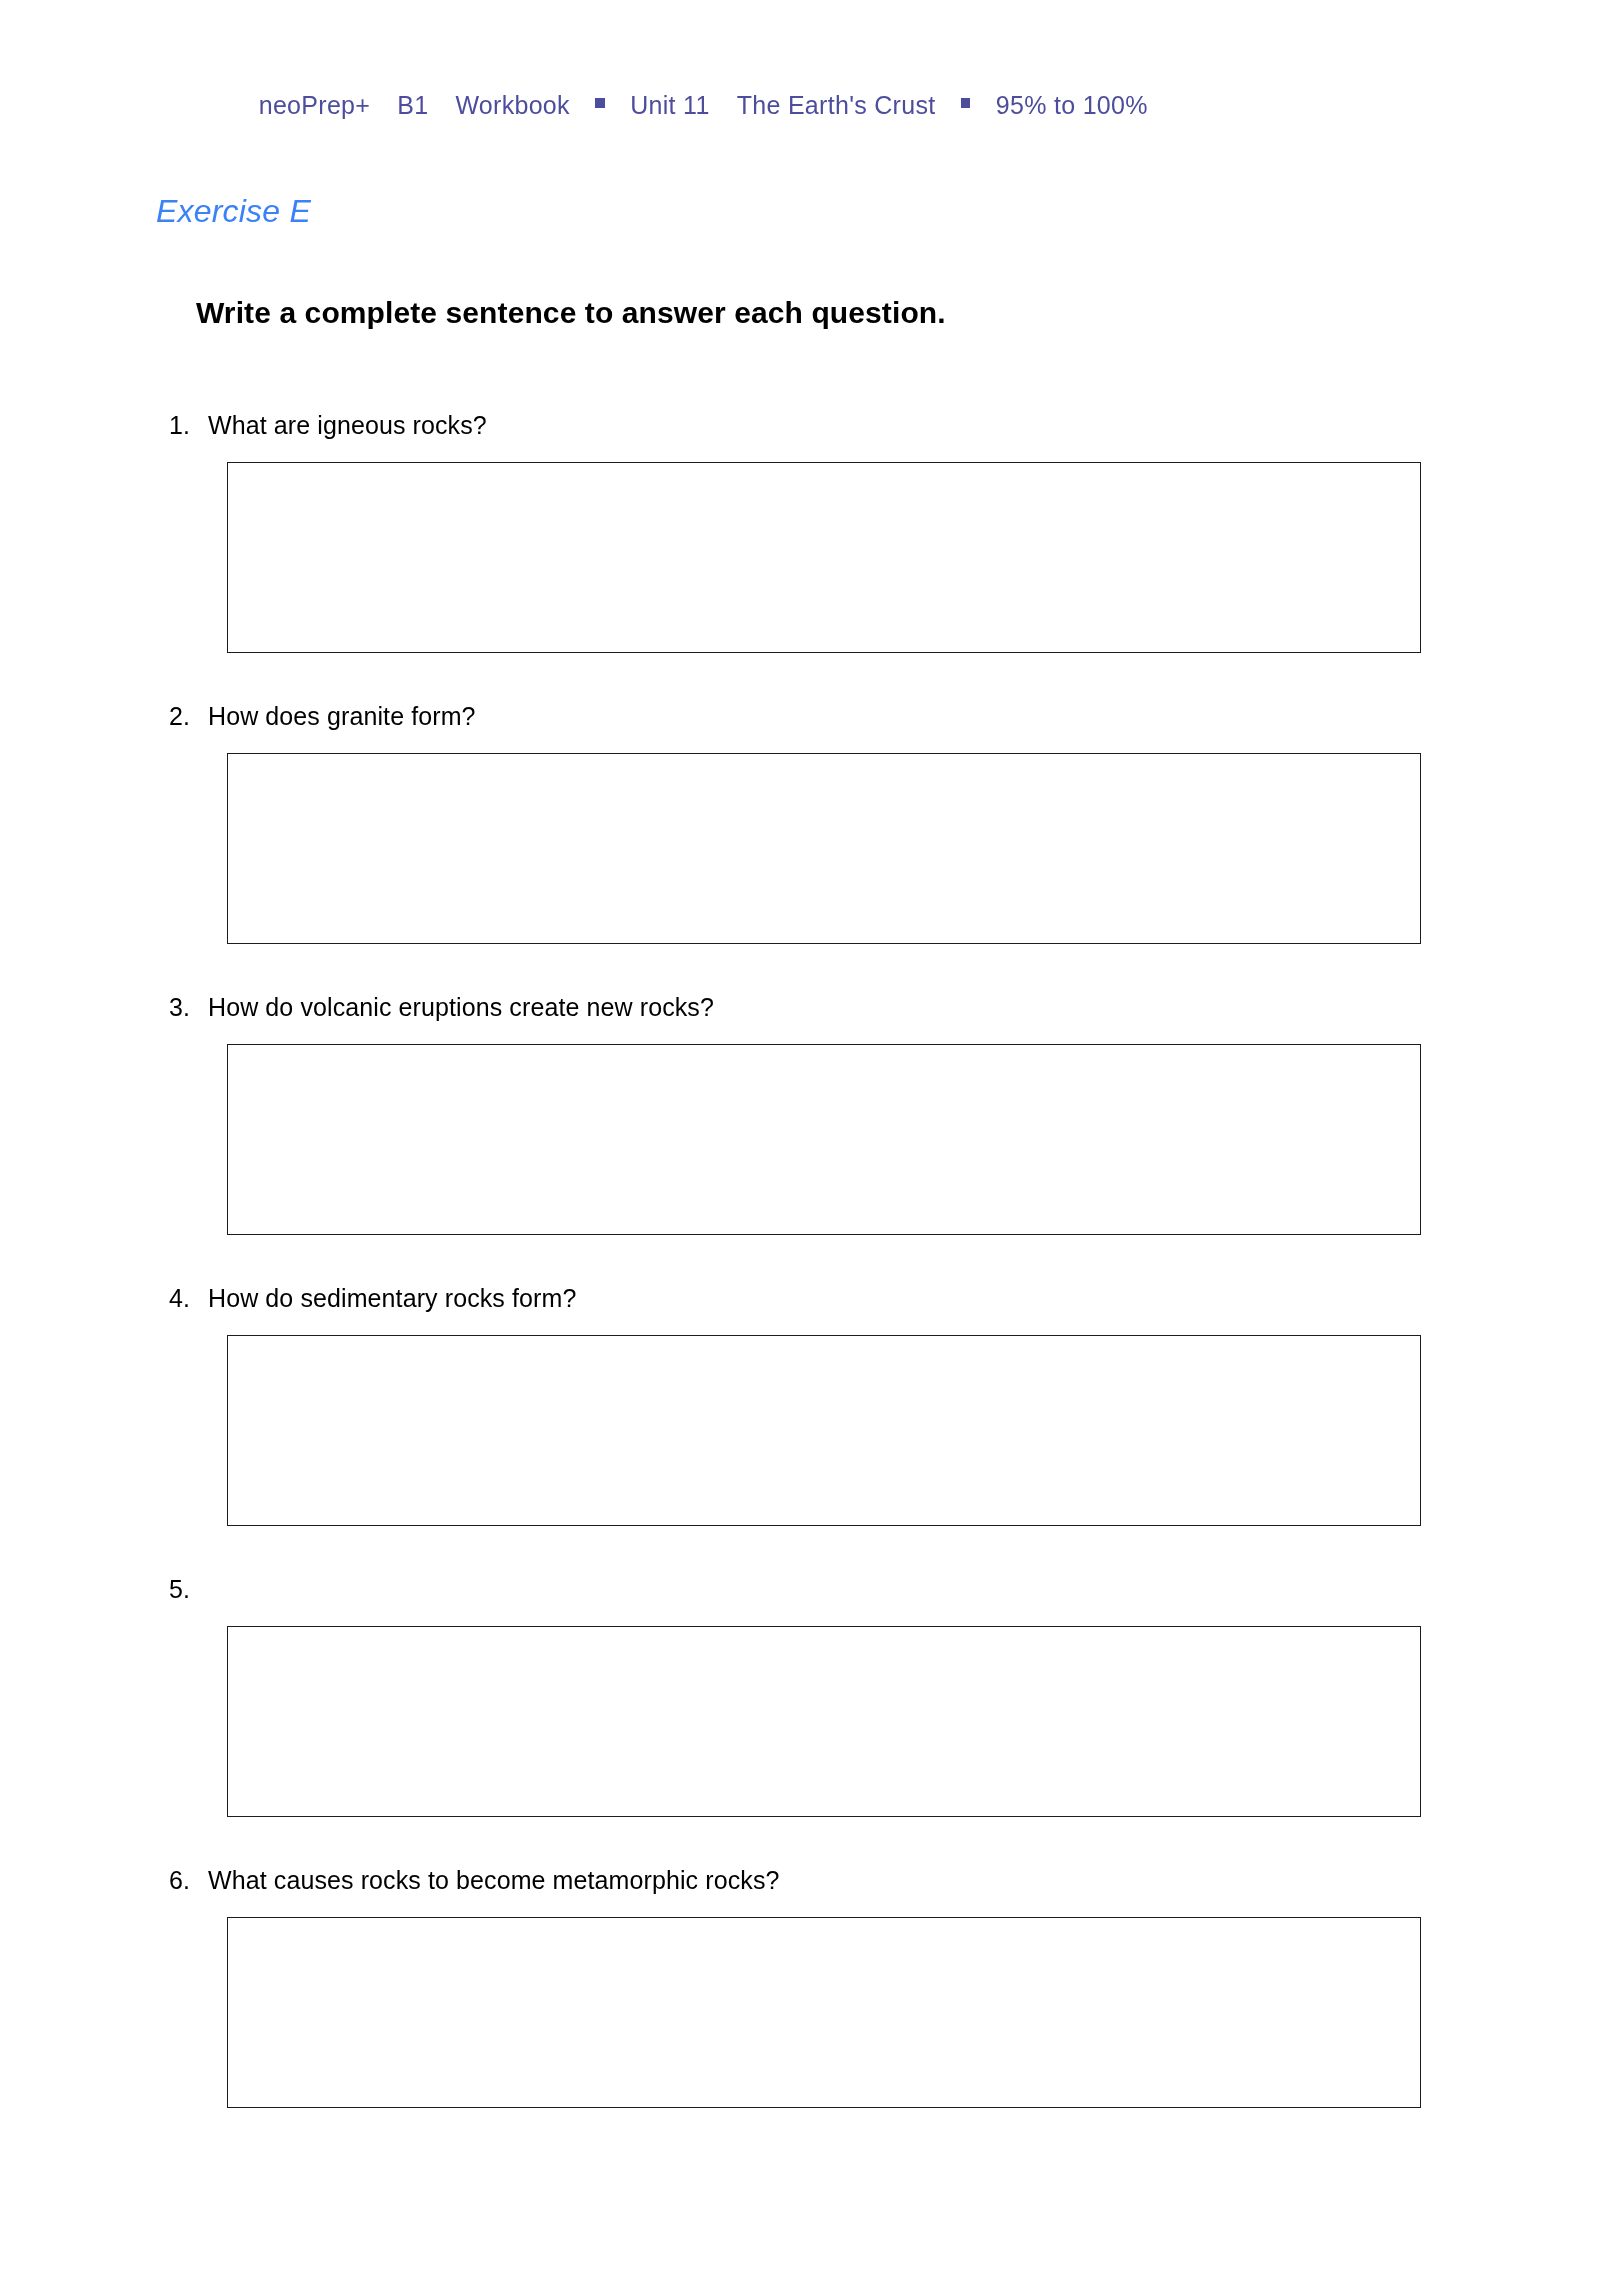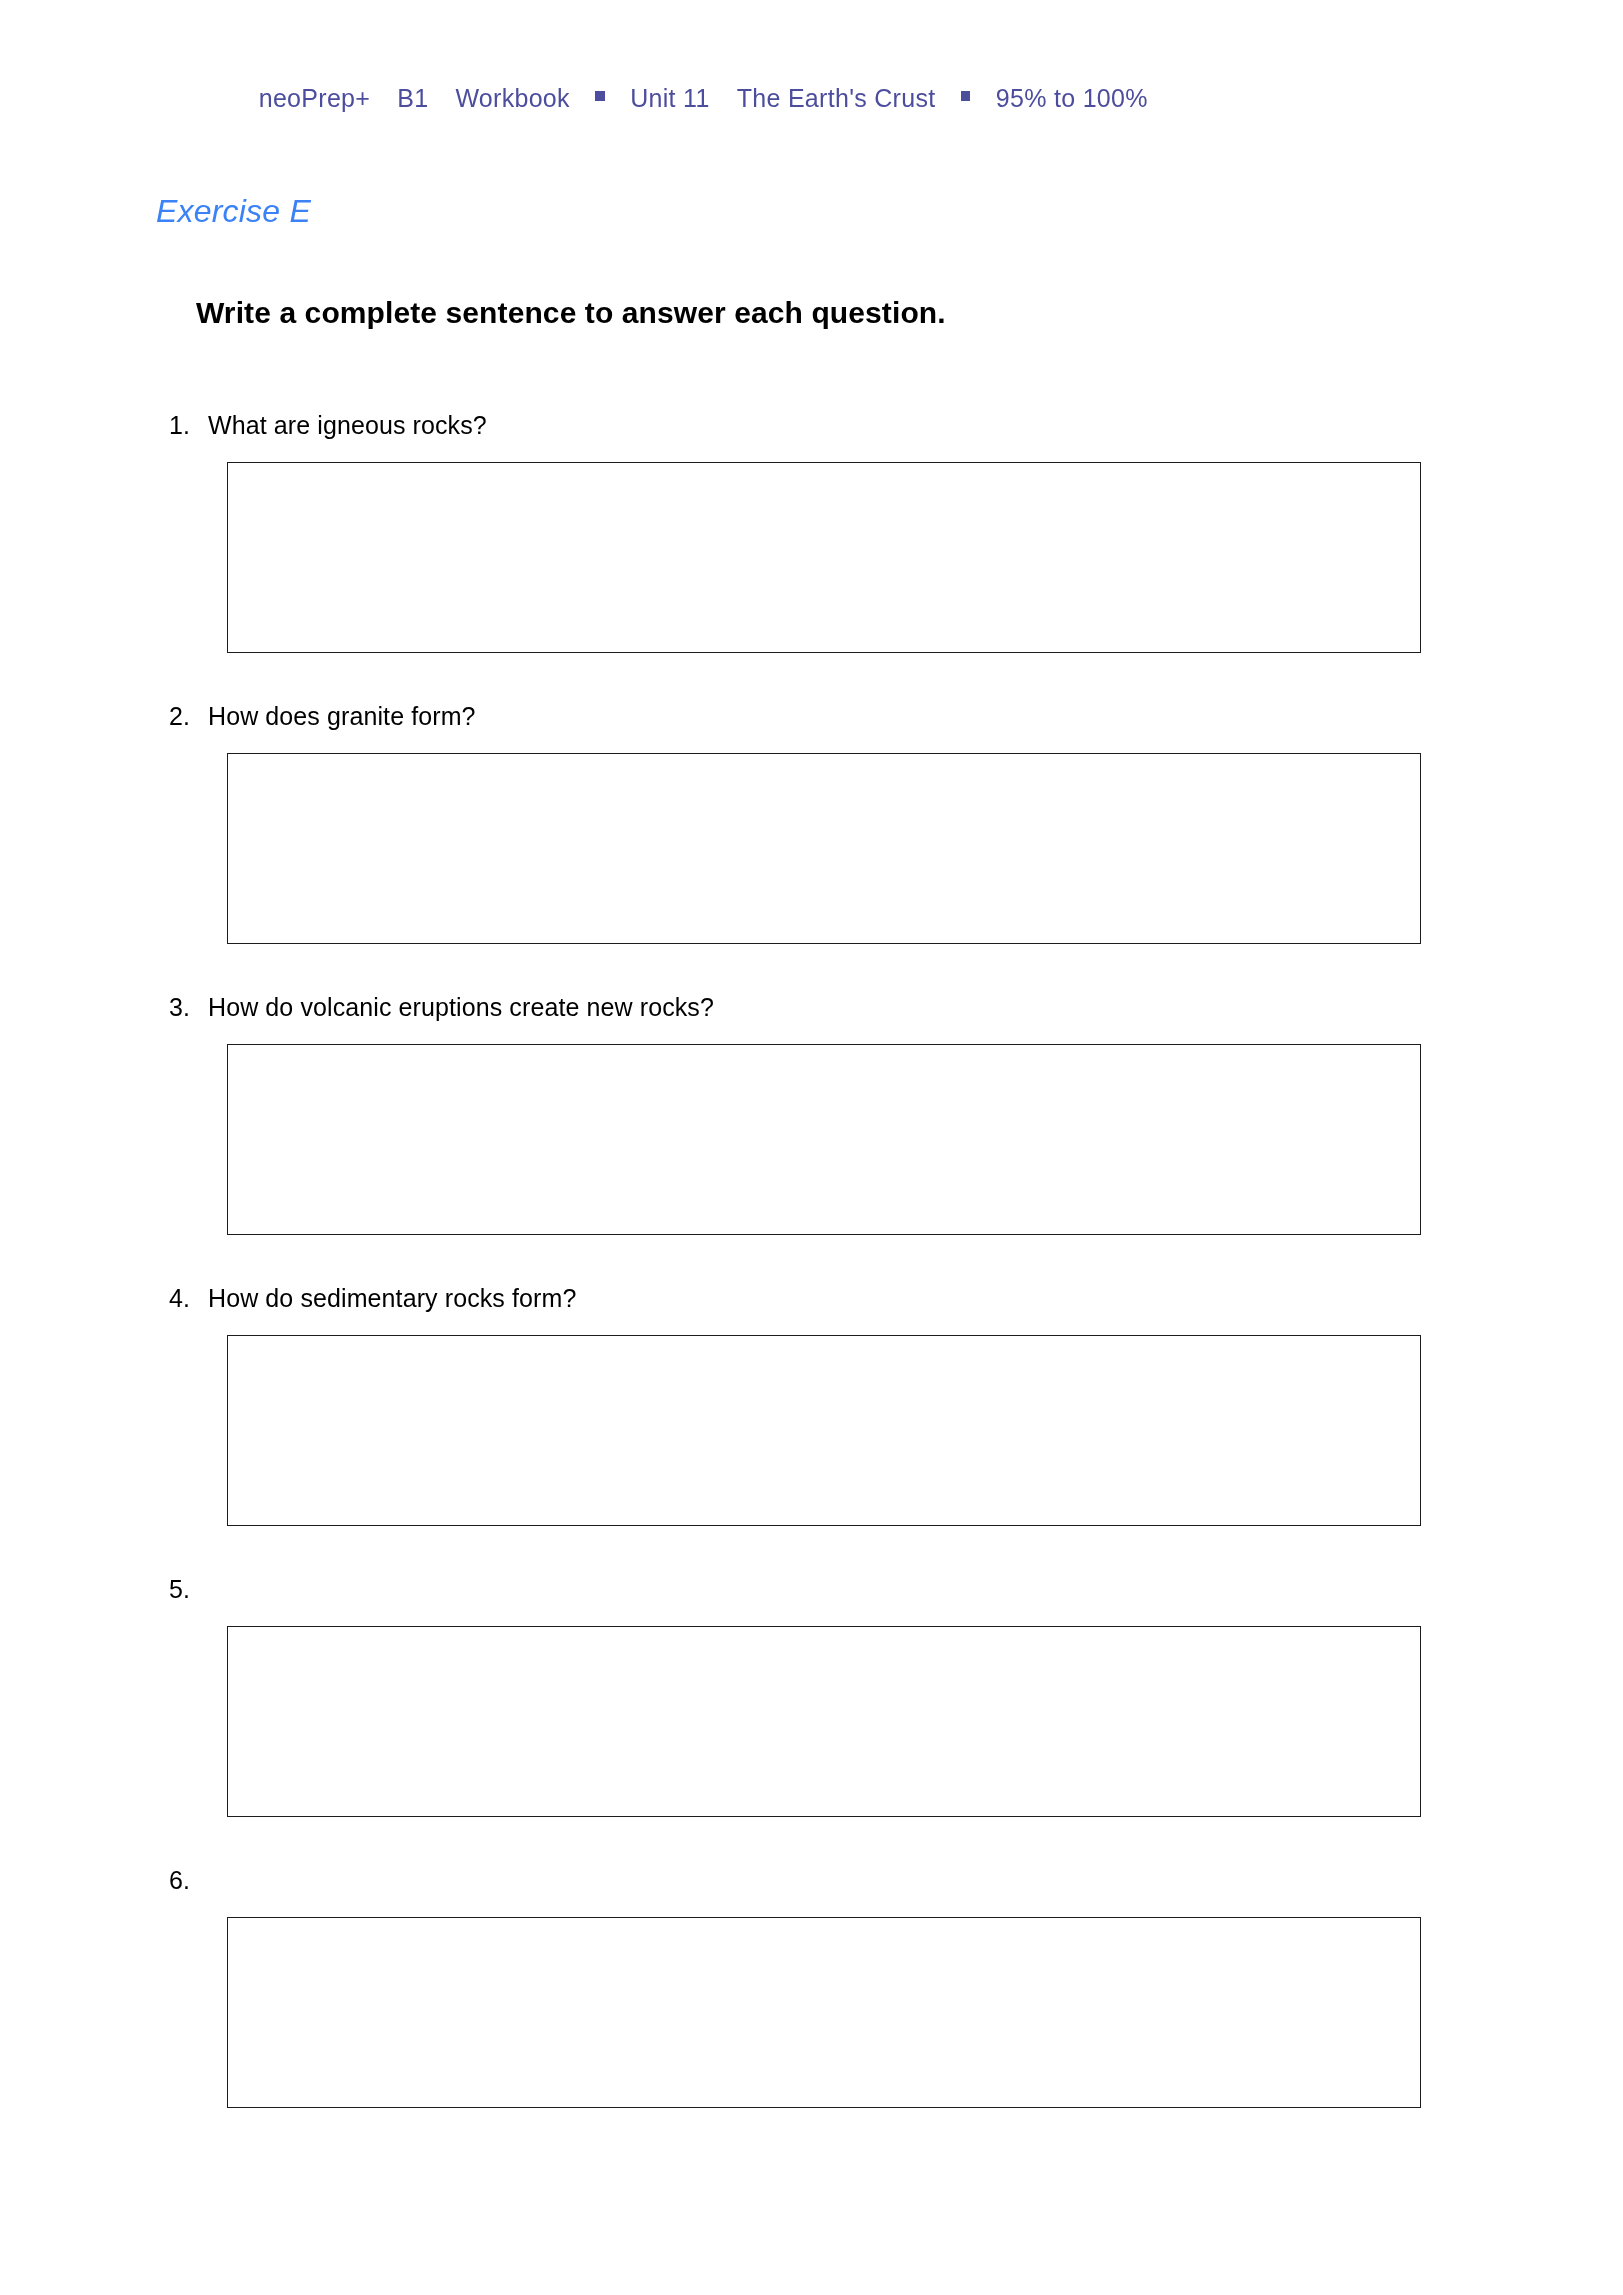--- a/index.html
+++ b/index.html
@@ -19,21 +19,21 @@
   .page {
     position: relative;
     width: 1624px;
     height: 2295px;
     background: #ffffff;
   }
 
   
   .doc-header {
     position: absolute;
-    top: 84px;
+    top: 91px;
     left: 0;
     width: 1420px;
     display: flex;
     justify-content: center;
     align-items: center;
     gap: 0;
     color: #4d4d9e;
     font-size: 25px;
     font-weight: 400;
     letter-spacing: 0.3px;
@@ -194,20 +194,21 @@
       </div>
       <div class="q-block">
         <div class="q-line">
           <span class="q-num">5.</span>
         </div>
         <div class="answer-box"></div>
       </div>
       <div class="q-block">
         <div class="q-line">
           <span class="q-num">6.</span>
+          <span class="q-text">What causes rocks to become metamorphic rocks?</span>
         </div>
         <div class="answer-box"></div>
       </div>
     </div>
 
 
 </div>
 
 
 </body></html>

